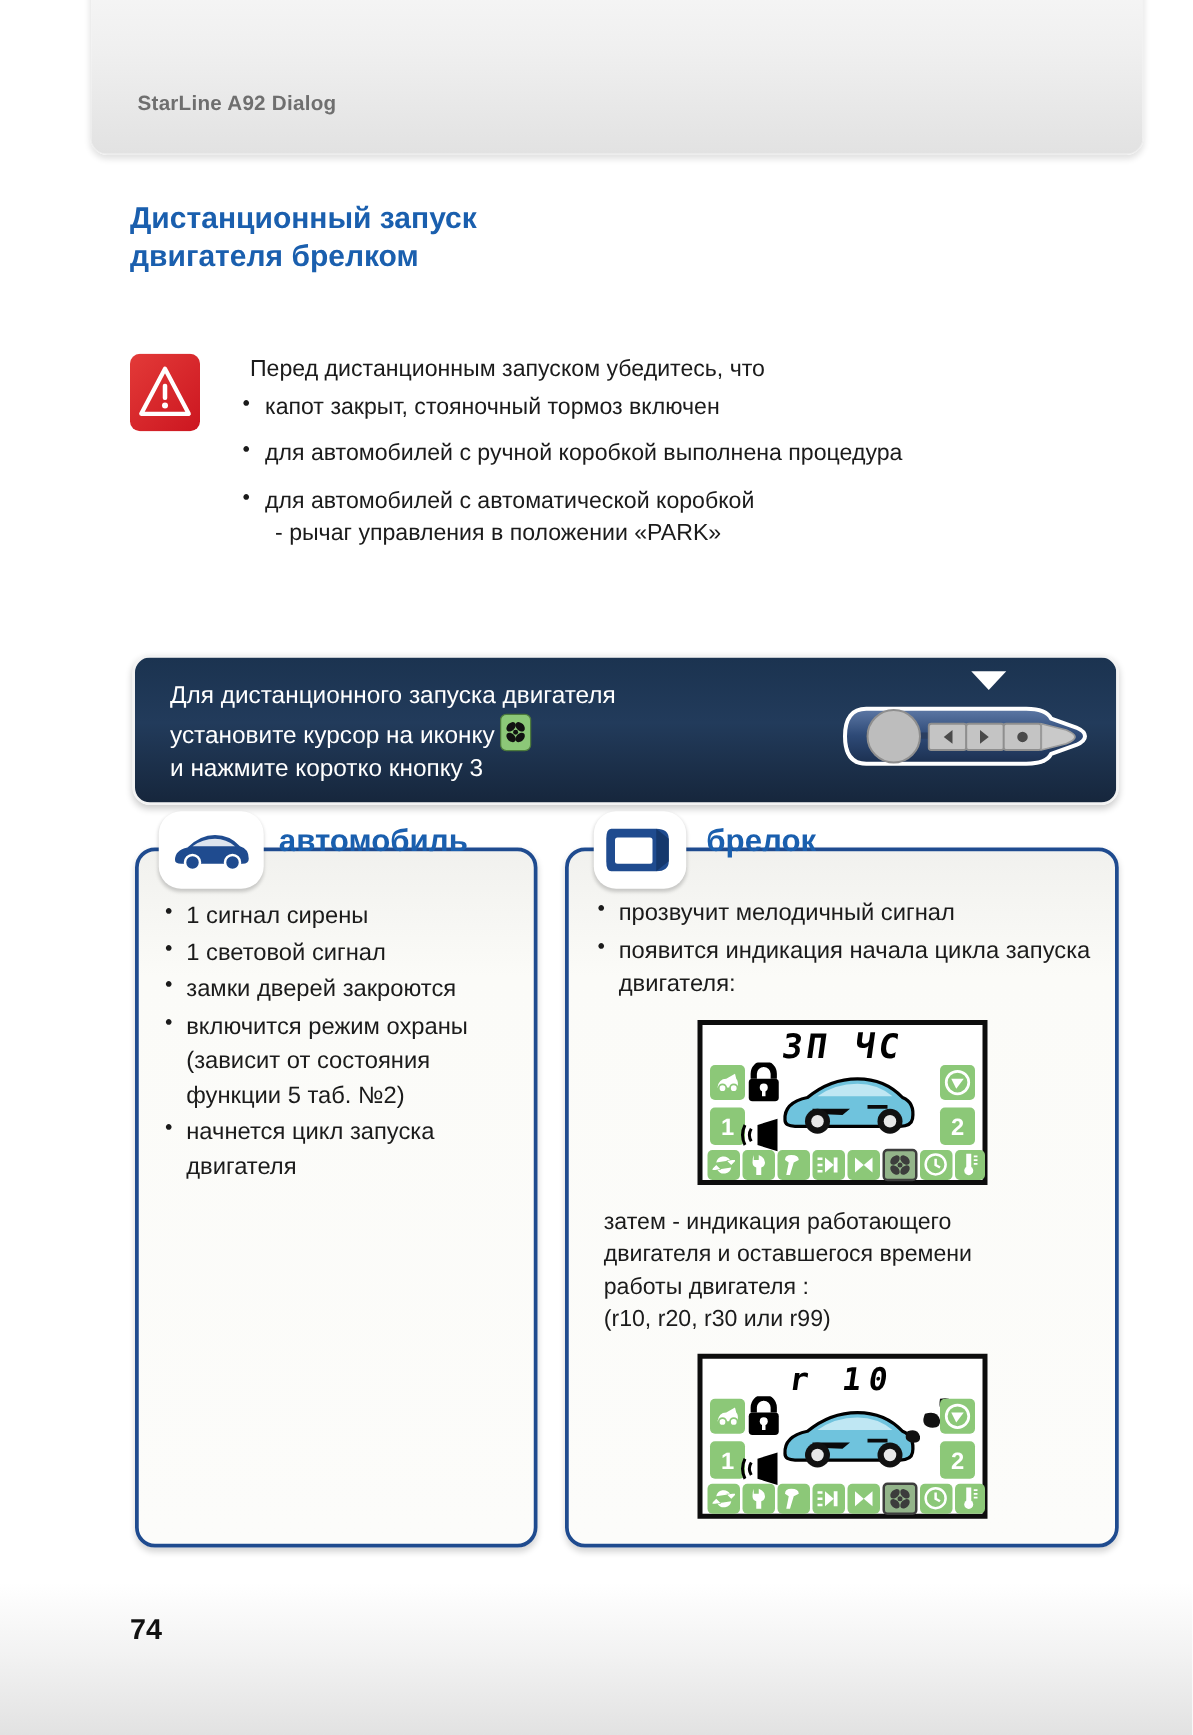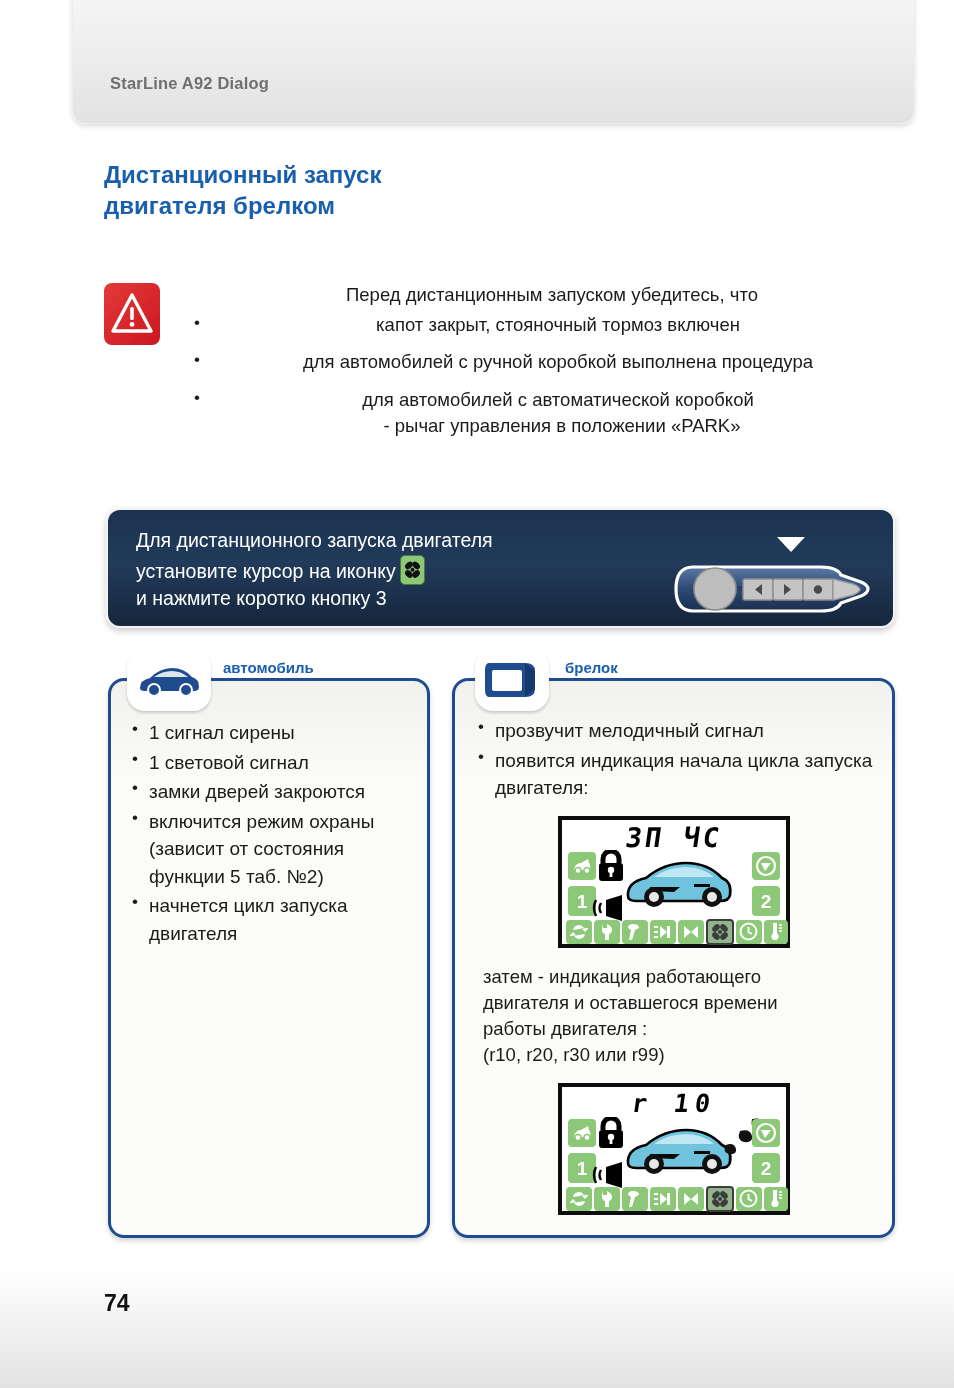--- a/index.html
+++ b/index.html
@@ -31,35 +31,35 @@
   }
 
   
   .warn-wrap { position:absolute; left:104px; top:283px; width:800px; }
   .warn-icon {
     position:absolute; left:0; top:0; width:56px; height:62px;
     background:#d8232a; border-radius:8px;
     background-image: linear-gradient(135deg,#e33a38 0%, #cc1620 100%);
   }
   .warn-icon svg { position:absolute; left:7px; top:9px; }
-  .warn-body { margin-left:86px;text-align:center; }
+  .warn-body { margin-left:86px; }
   .warn-lead { font-size:18.5px; color:#1b1b1b; line-height:1.35; padding-left:10px; }
   .warn-list { list-style:none; margin-top:4px; }
   .warn-list li {
     position:relative; font-size:18.5px; color:#1b1b1b;
     line-height:1.42; margin-bottom:11px; padding-left:22px;
   }
   .warn-list li::before {
     content:"•"; position:absolute; left:4px; top:-1px; font-size:17px;
   }
   .warn-list li .sub { display:block; padding-left:8px; }
 
   
   .blue-panel {
-    position:absolute; left:106px; top:508px; width:789px; height:120px;
+    position:absolute; left:106px; top:524px; width:789px; height:120px;
     border-radius:14px;
     background: linear-gradient(to bottom, #1b3350 0%, #223b5b 45%, #16263c 100%);
     box-shadow: 0 3px 6px rgba(0,0,0,.20);
     border:2px solid #f3f3f3;
   }
   .blue-text {
     position:absolute; left:28px; top:17px; width:490px;
     color:#ffffff; font-size:19.5px; line-height:1.42;
   }
   .fan-chip {
@@ -88,21 +88,21 @@
   .panel.right { left:452px; width:443px; height:560px; }
 
   .tab {
     position:absolute; top:-32px; left:16px;
     width:84px; height:62px; background:#ffffff;
     border-radius:18px; box-shadow:0 2px 3px rgba(0,0,0,.18);
     display:flex; align-items:center; justify-content:center;
   }
   .tab-label {
     position:absolute; top:-22px; left:112px;
-    font-size:15px; font-weight:bold; color:#1a5fae;
+    font-size:25px; font-weight:bold; color:#1a5fae;
   }
   .panel.right .tab { left:20px; width:74px; }
   .panel.right .tab-label { left:110px; }
 
   .panel ul { list-style:none; margin:38px 18px 0 16px; }
   .panel li {
     position:relative; padding-left:22px; font-size:19px;
     color:#1b1b1b; line-height:1.45; margin-bottom:2px;
   }
   .panel li::before { content:"•"; position:absolute; left:5px; top:-2px; font-size:17px; }

